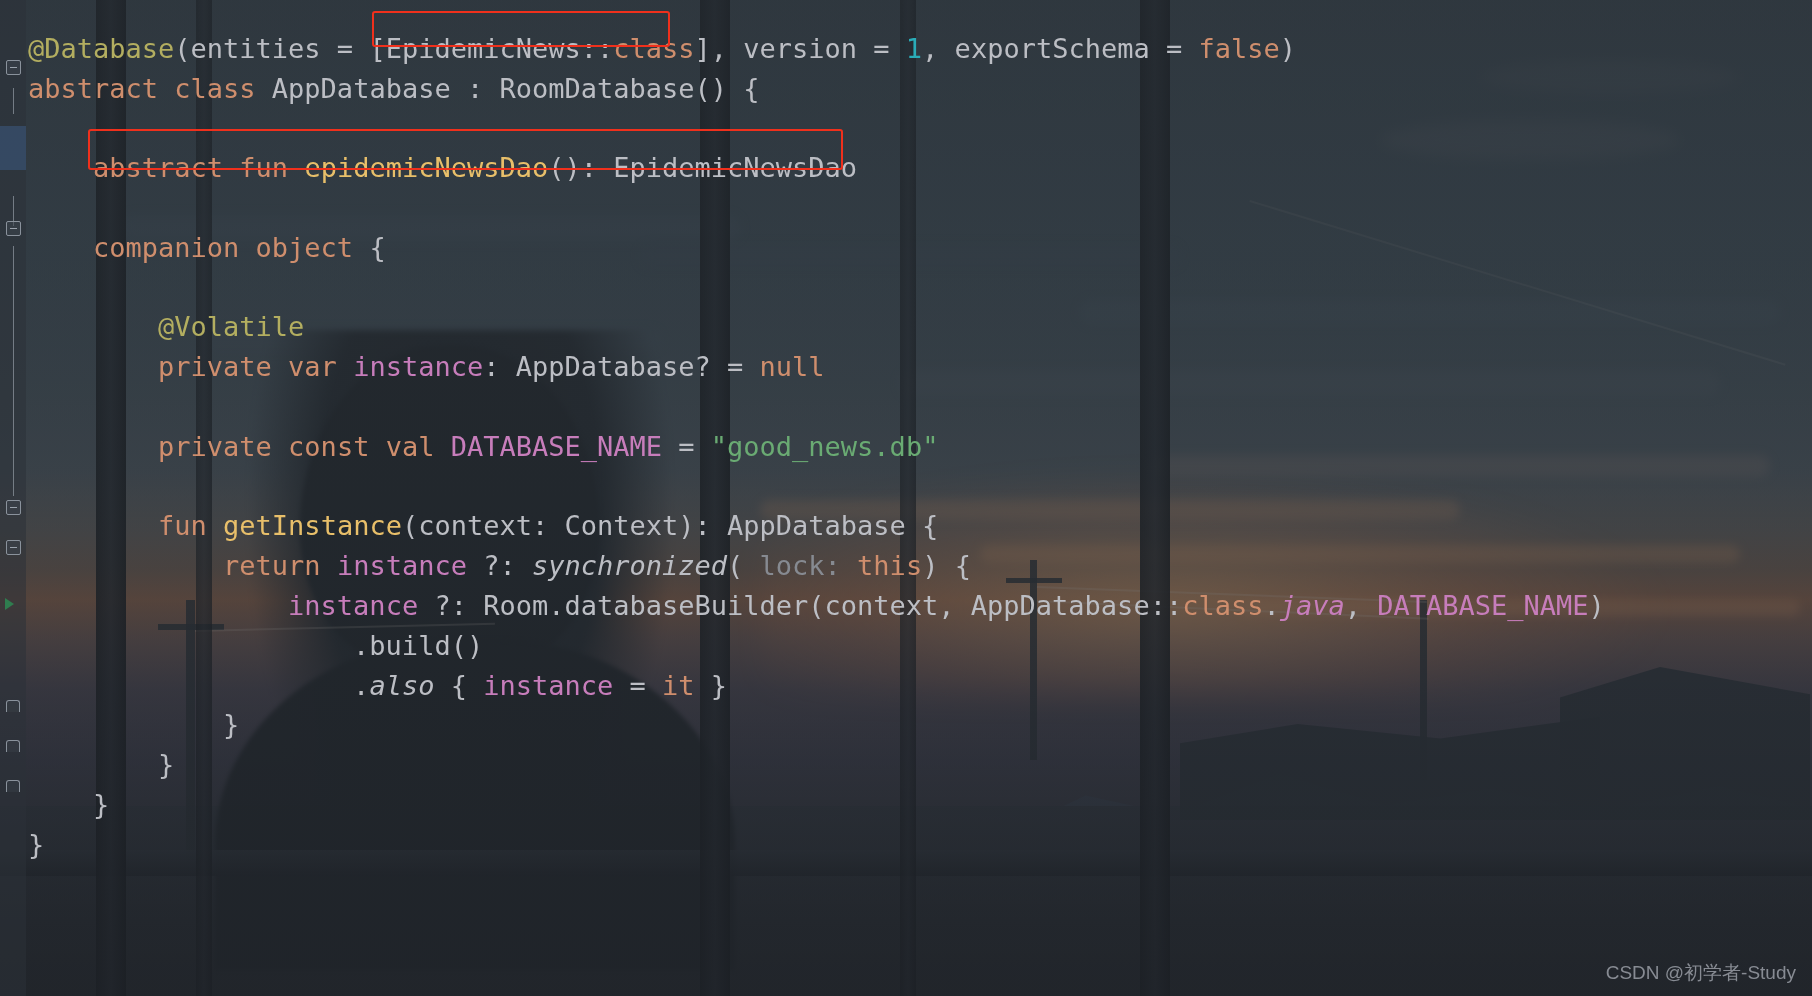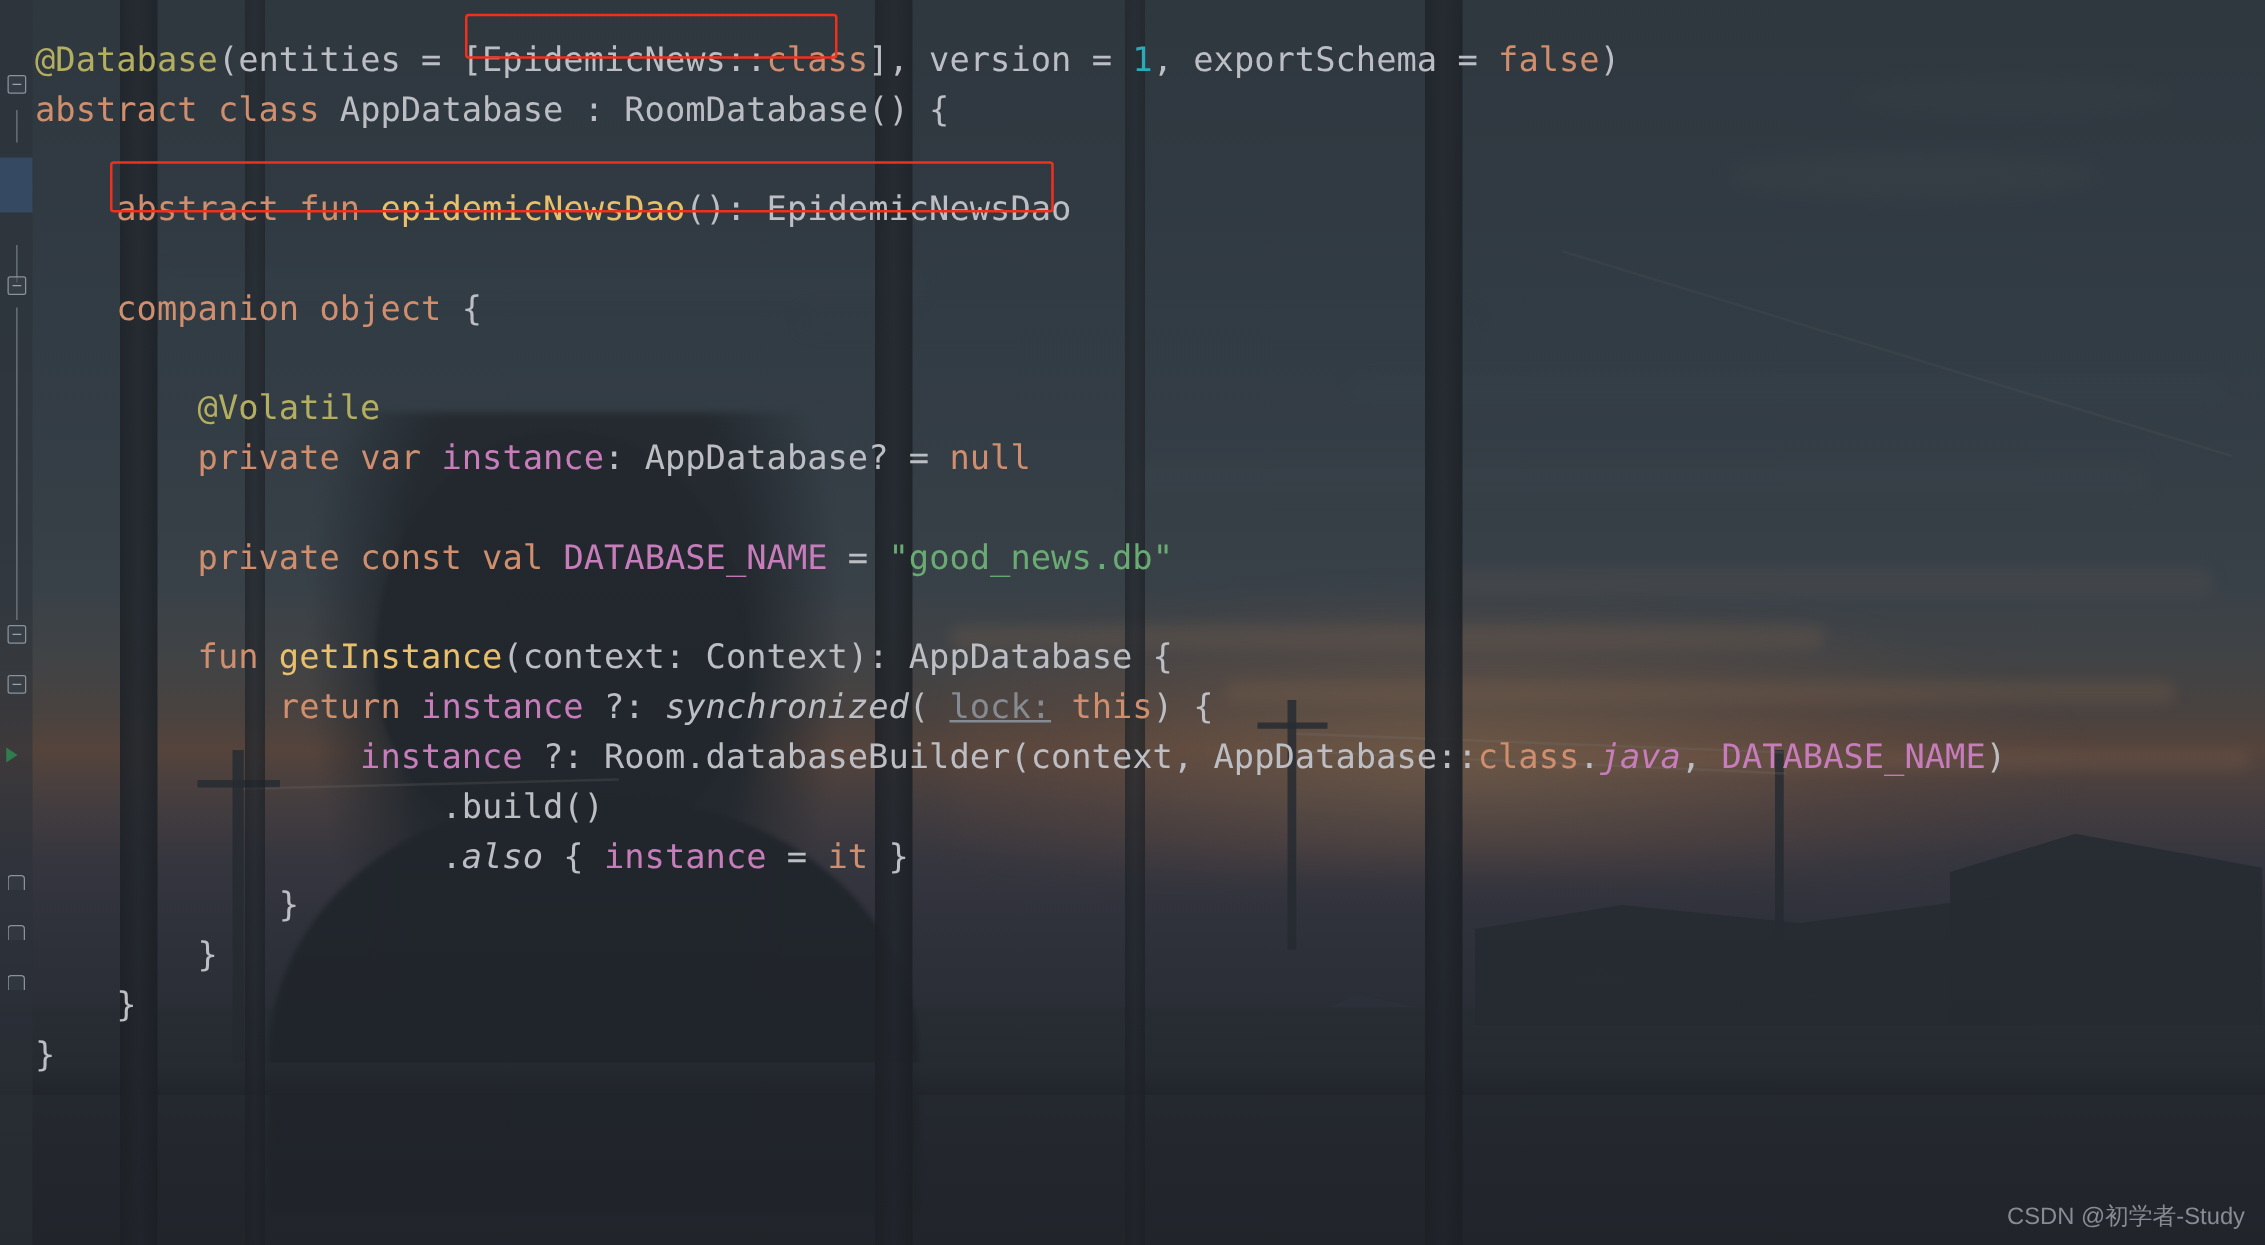--- a/index.html
+++ b/index.html
@@ -115,21 +115,21 @@
     letter-spacing:0px;
   }
   .line{position:absolute;left:0;height:39.8px;padding-left:28px;box-sizing:border-box;}
   .t-def    {color:#cf8e6d;}            
   .t-plain  {color:#bcbec4;}            
   .t-anno   {color:#b3ae60;}            
   .t-func   {color:#e8bf6a;}            
   .t-field  {color:#c77dbb;}            
   .t-num    {color:#2aacb8;}            
   .t-str    {color:#6aab73;}            
-  .t-dim    {color:#868a91;text-decoration:underline;}            
+  .t-dim    {color:#868a91;}            
   .t-italic {font-style:italic;}
   .underline{text-underline-offset:5px;text-decoration-thickness:2px;}
 
   
   .redbox{
     position:absolute;border:2px solid #f0301c;border-radius:3px;
     box-sizing:border-box;pointer-events:none;
   }
 
   

